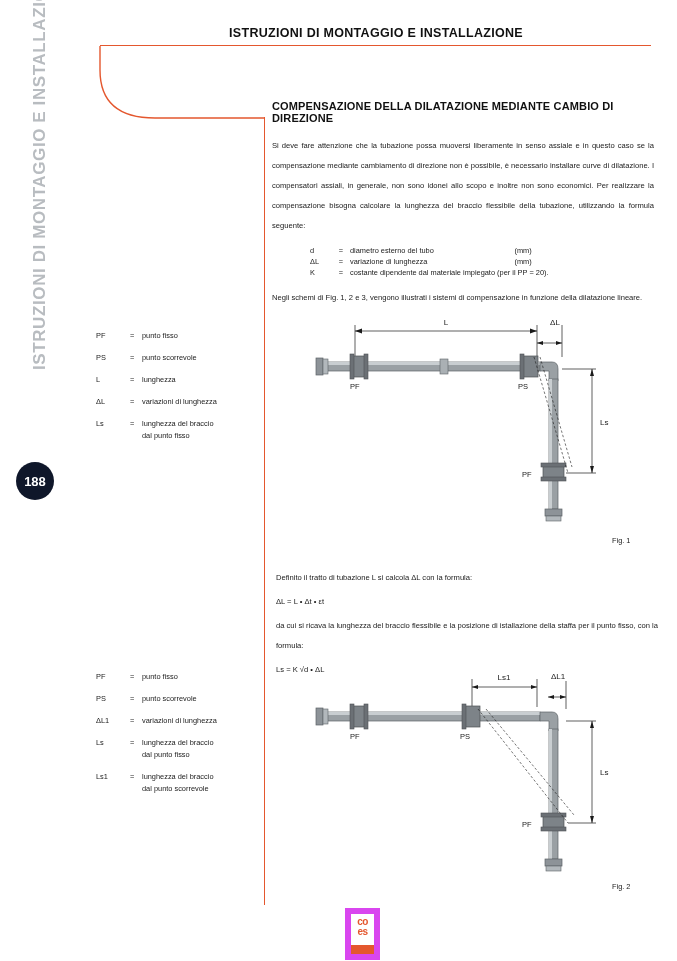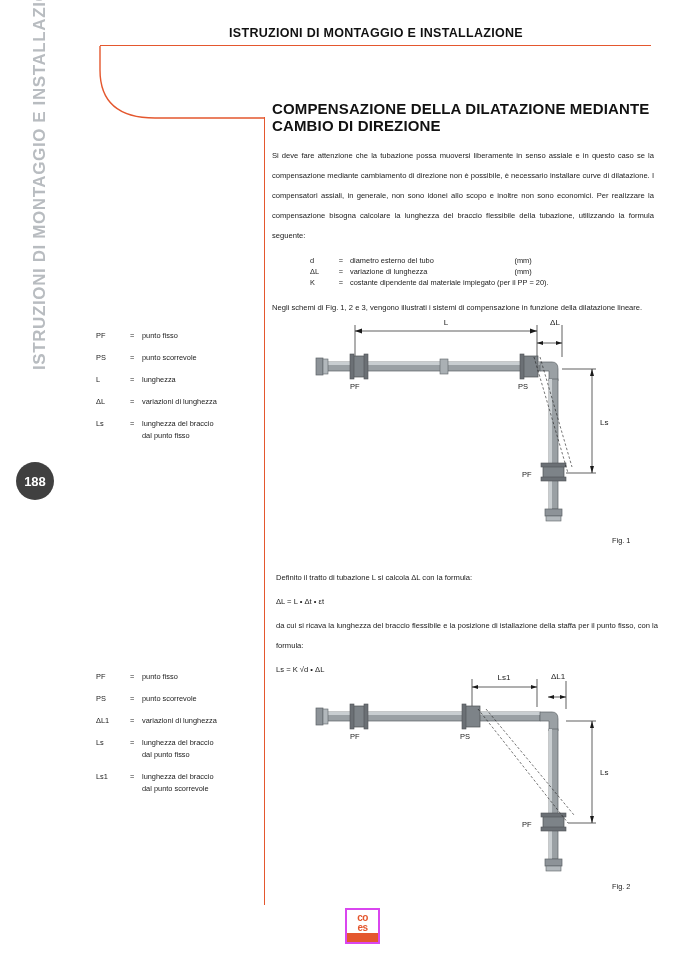--- a/index.html
+++ b/index.html
@@ -38,21 +38,21 @@
     font-weight: bold;
     white-space: nowrap;
   }
   .page-badge {
     position: absolute;
     left: 16px;
     top: 462px;
     width: 38px;
     height: 38px;
     border-radius: 50%;
-    background: #404040;
+    background: #0f172a;
     color: #ffffff;
     font-size: 13px;
     font-weight: bold;
     display: flex;
     align-items: center;
     justify-content: center;
   }
 
   
   .header-title {
@@ -84,21 +84,21 @@
   }
 
   
   .main {
     position: absolute;
     left: 272px;
     top: 100px;
     width: 382px;
   }
   h2.sect-title {
-    font-size: 15px;
+    font-size: 11px;
     font-weight: bold;
     letter-spacing: 0.15px;
     margin: 0 0 12px 0;
     color: #111;
   }
   p.body {
     font-size: 7.6px;
     line-height: 20px;
     margin: 0 0 9px 0;
     text-align: justify;
@@ -158,22 +158,22 @@
     font-size: 7.4px;
     color: #1a1a1a;
   }
 
   
   .logo {
     position: absolute;
     left: 345px;
     top: 908px;
     width: 35px;
-    height: 36px;
-    border: 2px solid #d946ef;
+    height: 52px;
+    border: 6px solid #d946ef;
     box-sizing: border-box;
   }
   .logo .glyph {
     position: absolute;
     left: 0; top: 0; right: 0;
     height: 22px;
     color: #e4572e;
     font-size: 10px;
     font-weight: bold;
     line-height: 10px;

